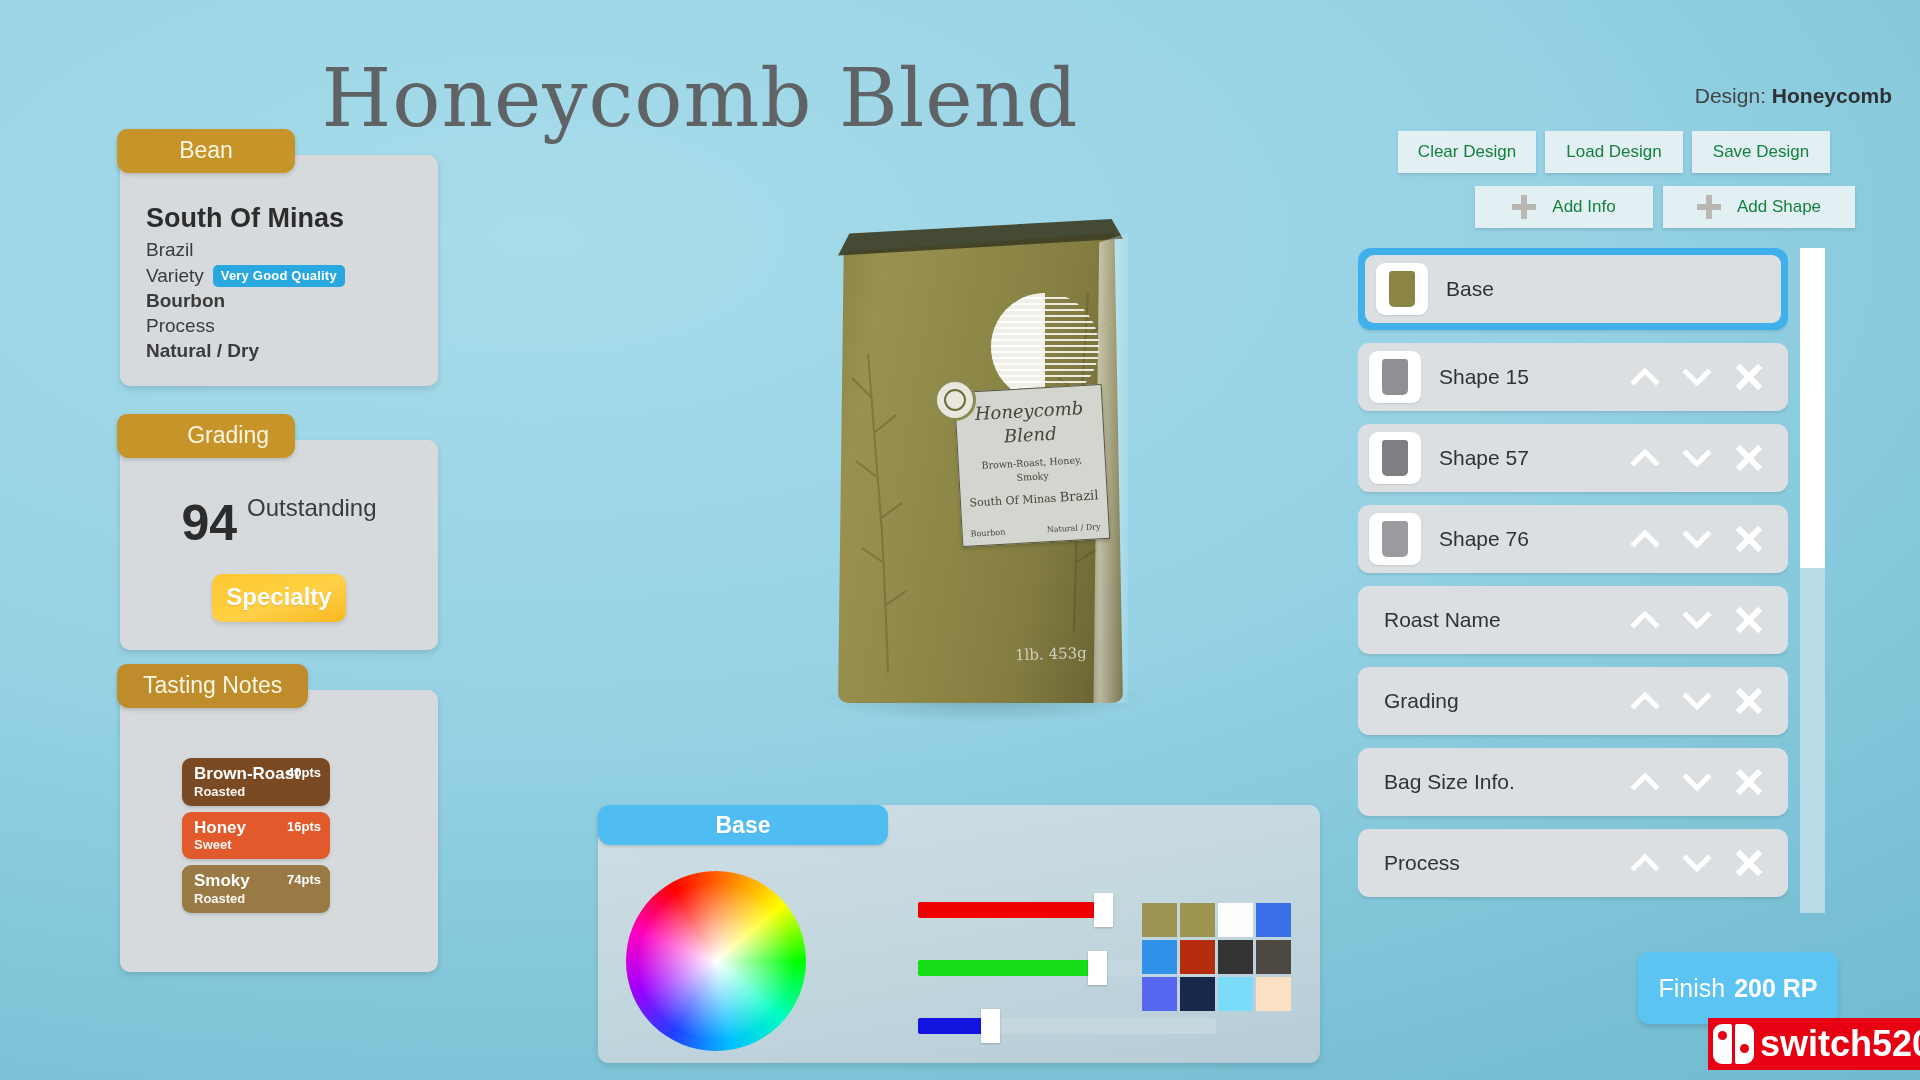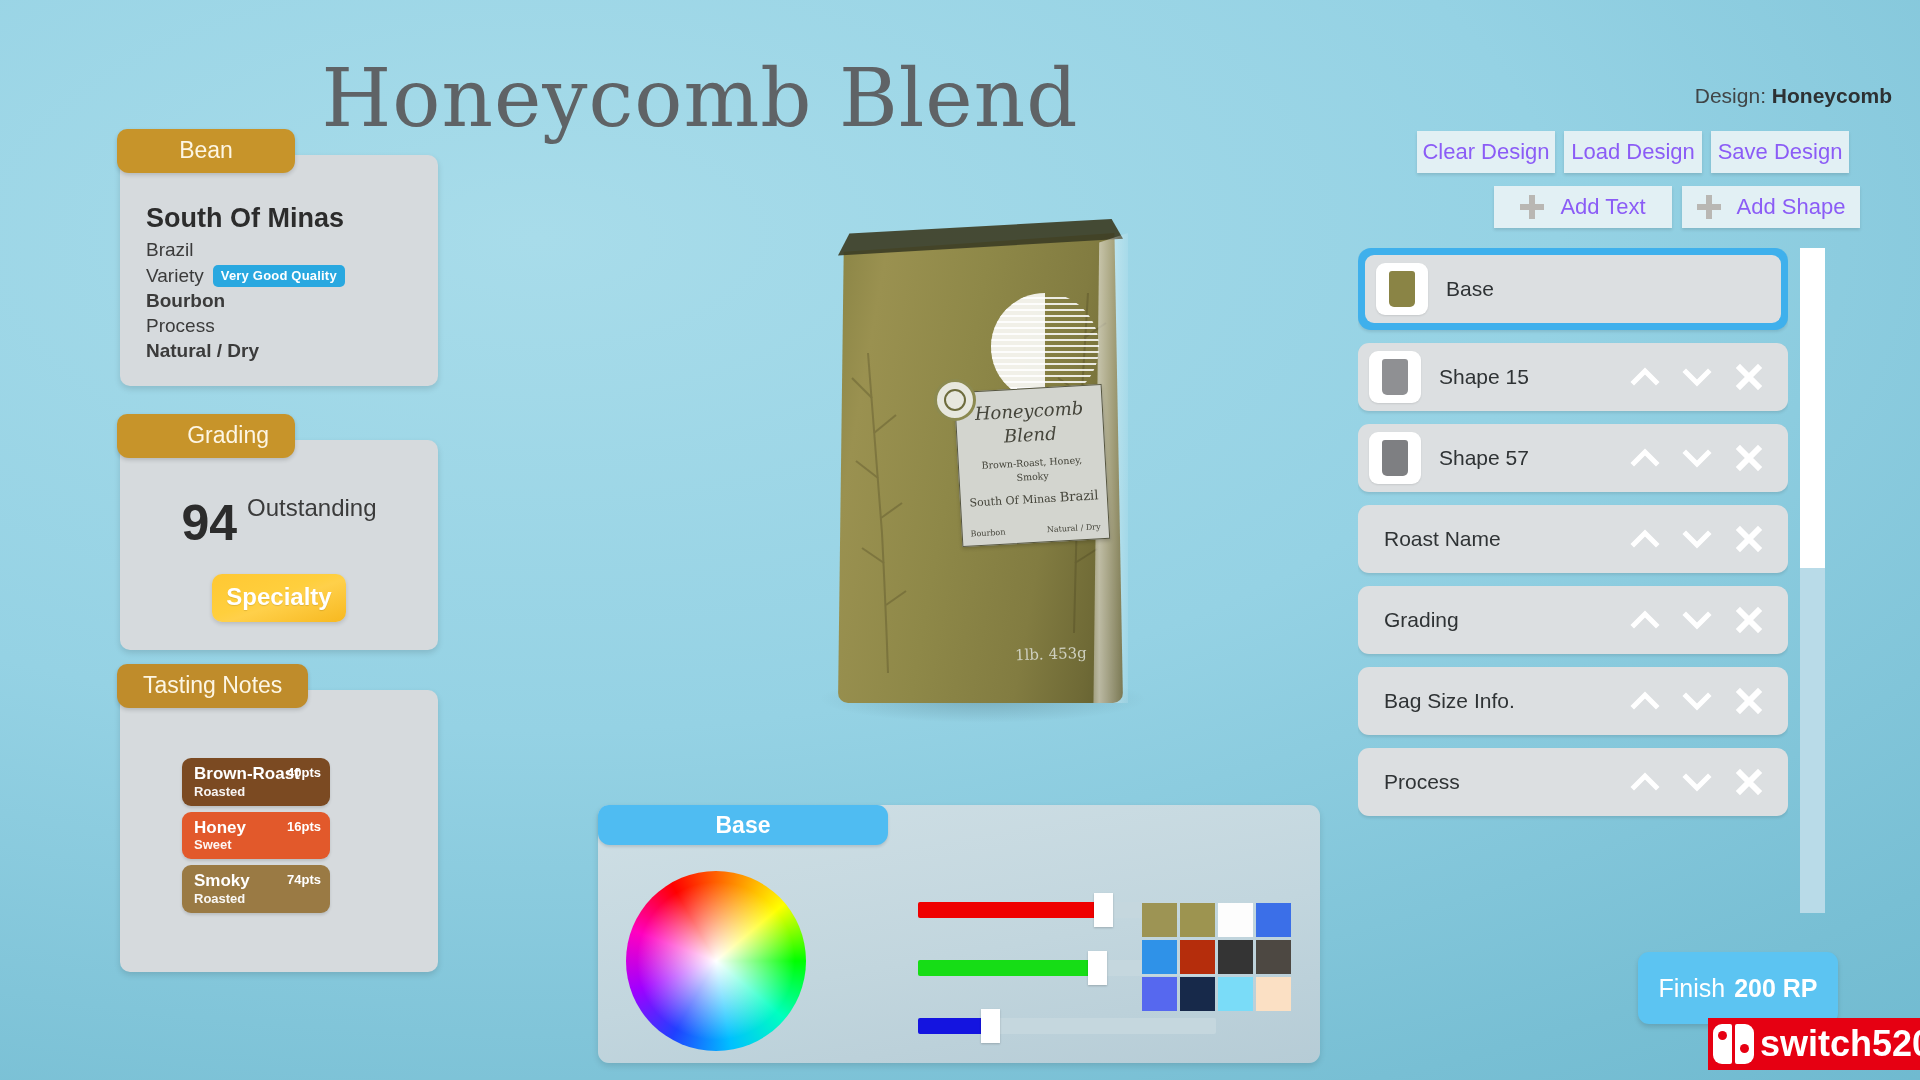--- a/index.html
+++ b/index.html
@@ -133,32 +133,31 @@
     position: absolute; right: 36px; bottom: 40px;
     font-family: "DejaVu Serif", "Liberation Serif", serif;
     font-size: 15px; color: #cfd0c0; transform: rotate(-2deg);
   }
 
   
   #design-label { position: absolute; right: 28px; top: 84px; font-size: 21px; color: #404547; }
   #design-label b { color: #2d3133; }
   .tbtn {
     position: absolute; background: #e2f0f4; border: none;
-    color: #8b5cf6; font-size: 22px;
+    color: #15803d; font-size: 17px;
     box-shadow: 0 2px 3px rgba(0,0,0,.12);
     font-family: "Liberation Sans", sans-serif;
     display: flex; align-items: center; justify-content: center;
     cursor: pointer;
-    margin-left: 19px;
   }
   #btn-clear { left: 1398px; top: 131px; width: 138px; height: 42px; }
   #btn-load  { left: 1545px; top: 131px; width: 138px; height: 42px; }
   #btn-save  { left: 1692px; top: 131px; width: 138px; height: 42px; }
   #btn-addtext  { left: 1475px; top: 186px; width: 178px; height: 42px; gap: 16px; }
-  #btn-addshape { left: 1663px; top: 186px; width: 178px; height: 42px; gap: 16px; }
+  #btn-addshape { left: 1663px; top: 186px; width: 192px; height: 42px; gap: 16px; }
   .plus-icon { position: relative; width: 24px; height: 24px; flex: none; }
   .plus-icon::before, .plus-icon::after {
     content: ""; position: absolute; background: #b9b7b3;
   }
   .plus-icon::before { left: 9px; top: 0; width: 6px; height: 24px; }
   .plus-icon::after  { left: 0; top: 9px; width: 24px; height: 6px; }
 
   
   #layer-list {
     position: absolute; left: 1358px; top: 248px; width: 430px; height: 665px;
@@ -356,21 +355,21 @@
 
 <div id="design-label">
   <span>Design:</span>
   <b>Honeycomb</b>
 </div>
 <button class="tbtn" id="btn-clear">Clear Design</button>
 <button class="tbtn" id="btn-load">Load Design</button>
 <button class="tbtn" id="btn-save">Save Design</button>
 <button class="tbtn" id="btn-addtext">
   <span class="plus-icon"></span>
-  <span>Add Text</span>
+  <span>Add Info</span>
 </button>
 <button class="tbtn" id="btn-addshape">
   <span class="plus-icon"></span>
   <span>Add Shape</span>
 </button>
 
 <div id="layer-list">
     <div class="layer sel">
       <span class="inner">
         <span class="thumb">
@@ -394,20 +393,37 @@
         <svg class="xmark" viewBox="0 0 30 30">
           <path d="M6 6 L24 24 M24 6 L6 24" stroke="#fff" stroke-width="6" stroke-linecap="square"></path>
         </svg>
       </span>
     </div>
     <div class="layer">
       <span class="thumb">
         <i style="background:#7e7f82"></i>
       </span>
       <span class="layer-name">Shape 57</span>
+      <span class="lctl">
+        <svg class="chev" viewBox="0 0 30 30">
+          <path d="M4 20 L15 9 L26 20" stroke="#fff" stroke-width="5" fill="none" stroke-linecap="square"></path>
+        </svg>
+        <svg class="chev" viewBox="0 0 30 30">
+          <path d="M4 10 L15 21 L26 10" stroke="#fff" stroke-width="5" fill="none" stroke-linecap="square"></path>
+        </svg>
+        <svg class="xmark" viewBox="0 0 30 30">
+          <path d="M6 6 L24 24 M24 6 L6 24" stroke="#fff" stroke-width="6" stroke-linecap="square"></path>
+        </svg>
+      </span>
+    </div>
+    <div class="layer">
+      <span class="thumb">
+        <i style="background:#9a9b9e"></i>
+      </span>
+      <span class="layer-name">Shape 76</span>
       <span class="lctl">
         <svg class="chev" viewBox="0 0 30 30">
           <path d="M4 20 L15 9 L26 20" stroke="#fff" stroke-width="5" fill="none" stroke-linecap="square"></path>
         </svg>
         <svg class="chev" viewBox="0 0 30 30">
           <path d="M4 10 L15 21 L26 10" stroke="#fff" stroke-width="5" fill="none" stroke-linecap="square"></path>
         </svg>
         <svg class="xmark" viewBox="0 0 30 30">
           <path d="M6 6 L24 24 M24 6 L6 24" stroke="#fff" stroke-width="6" stroke-linecap="square"></path>
         </svg>

